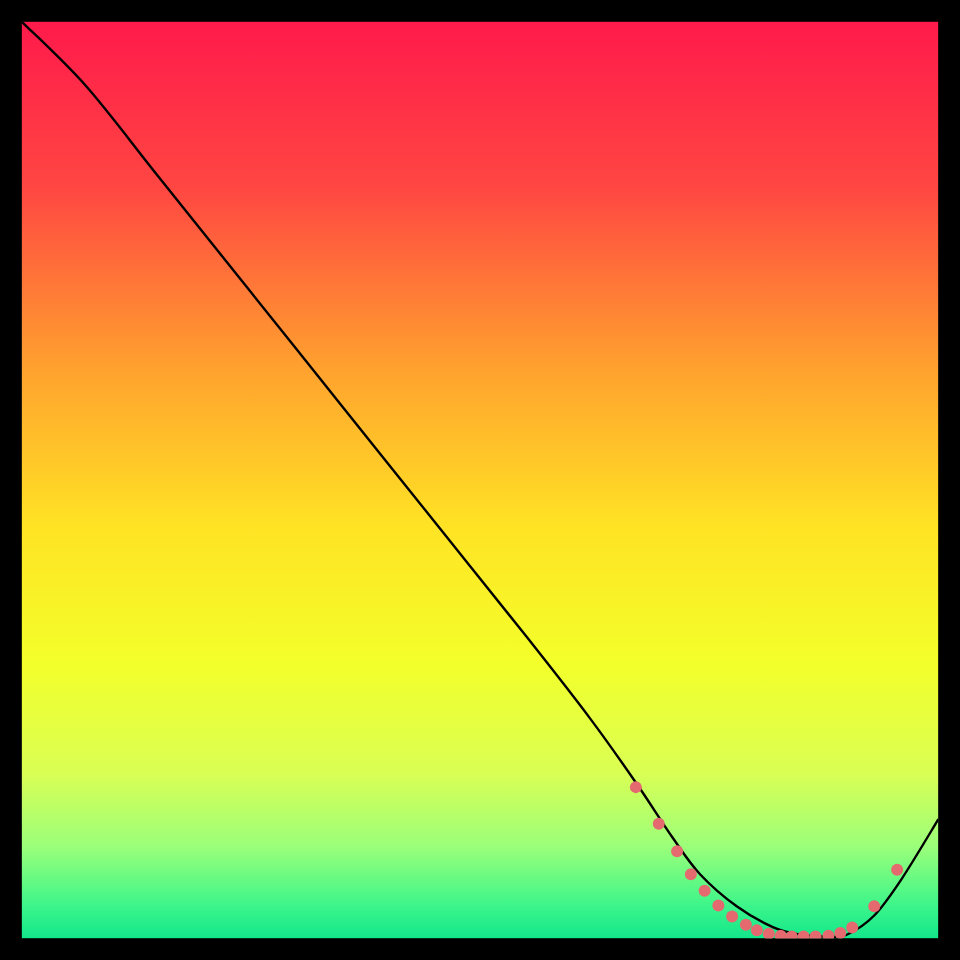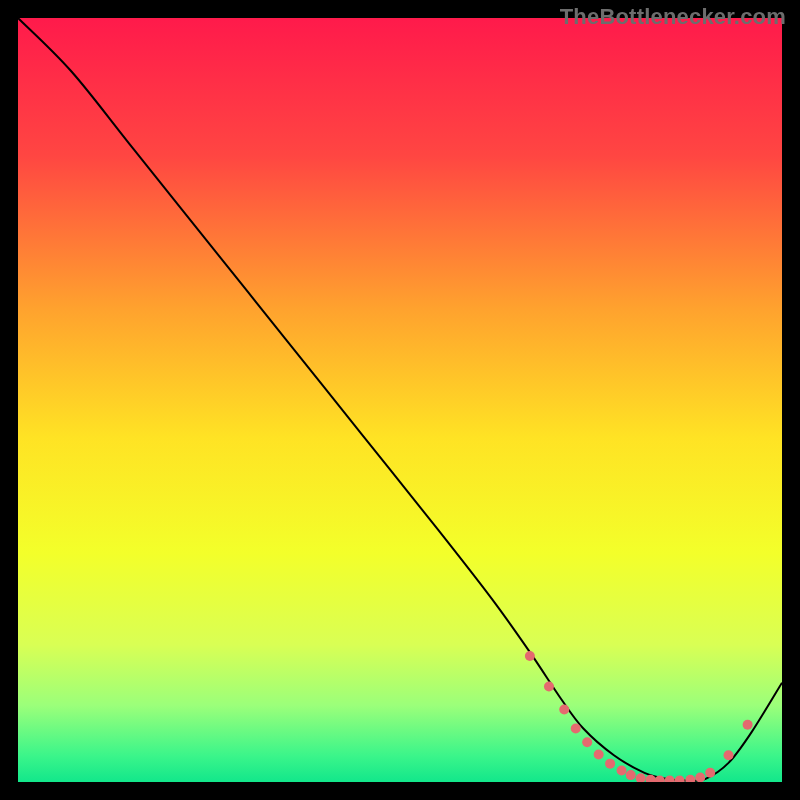--- a/index.html
+++ b/index.html
@@ -78,15 +78,14 @@
           <circle cx="661.62" cy="762.47" r="5" fill="#e46a6f"></circle>
           <circle cx="672.32" cy="761.71" r="5" fill="#e46a6f"></circle>
           <circle cx="682.25" cy="759.42" r="5" fill="#e46a6f"></circle>
           <circle cx="692.18" cy="754.83" r="5" fill="#e46a6f"></circle>
           <circle cx="710.52" cy="737.26" r="5" fill="#e46a6f"></circle>
           <circle cx="729.62" cy="706.70" r="5" fill="#e46a6f"></circle>
         </g>
     </svg>
   </div>
 
-  <div class="watermark">TheBottlenecker.com</div>
 
 </div>
 
 </body></html>

